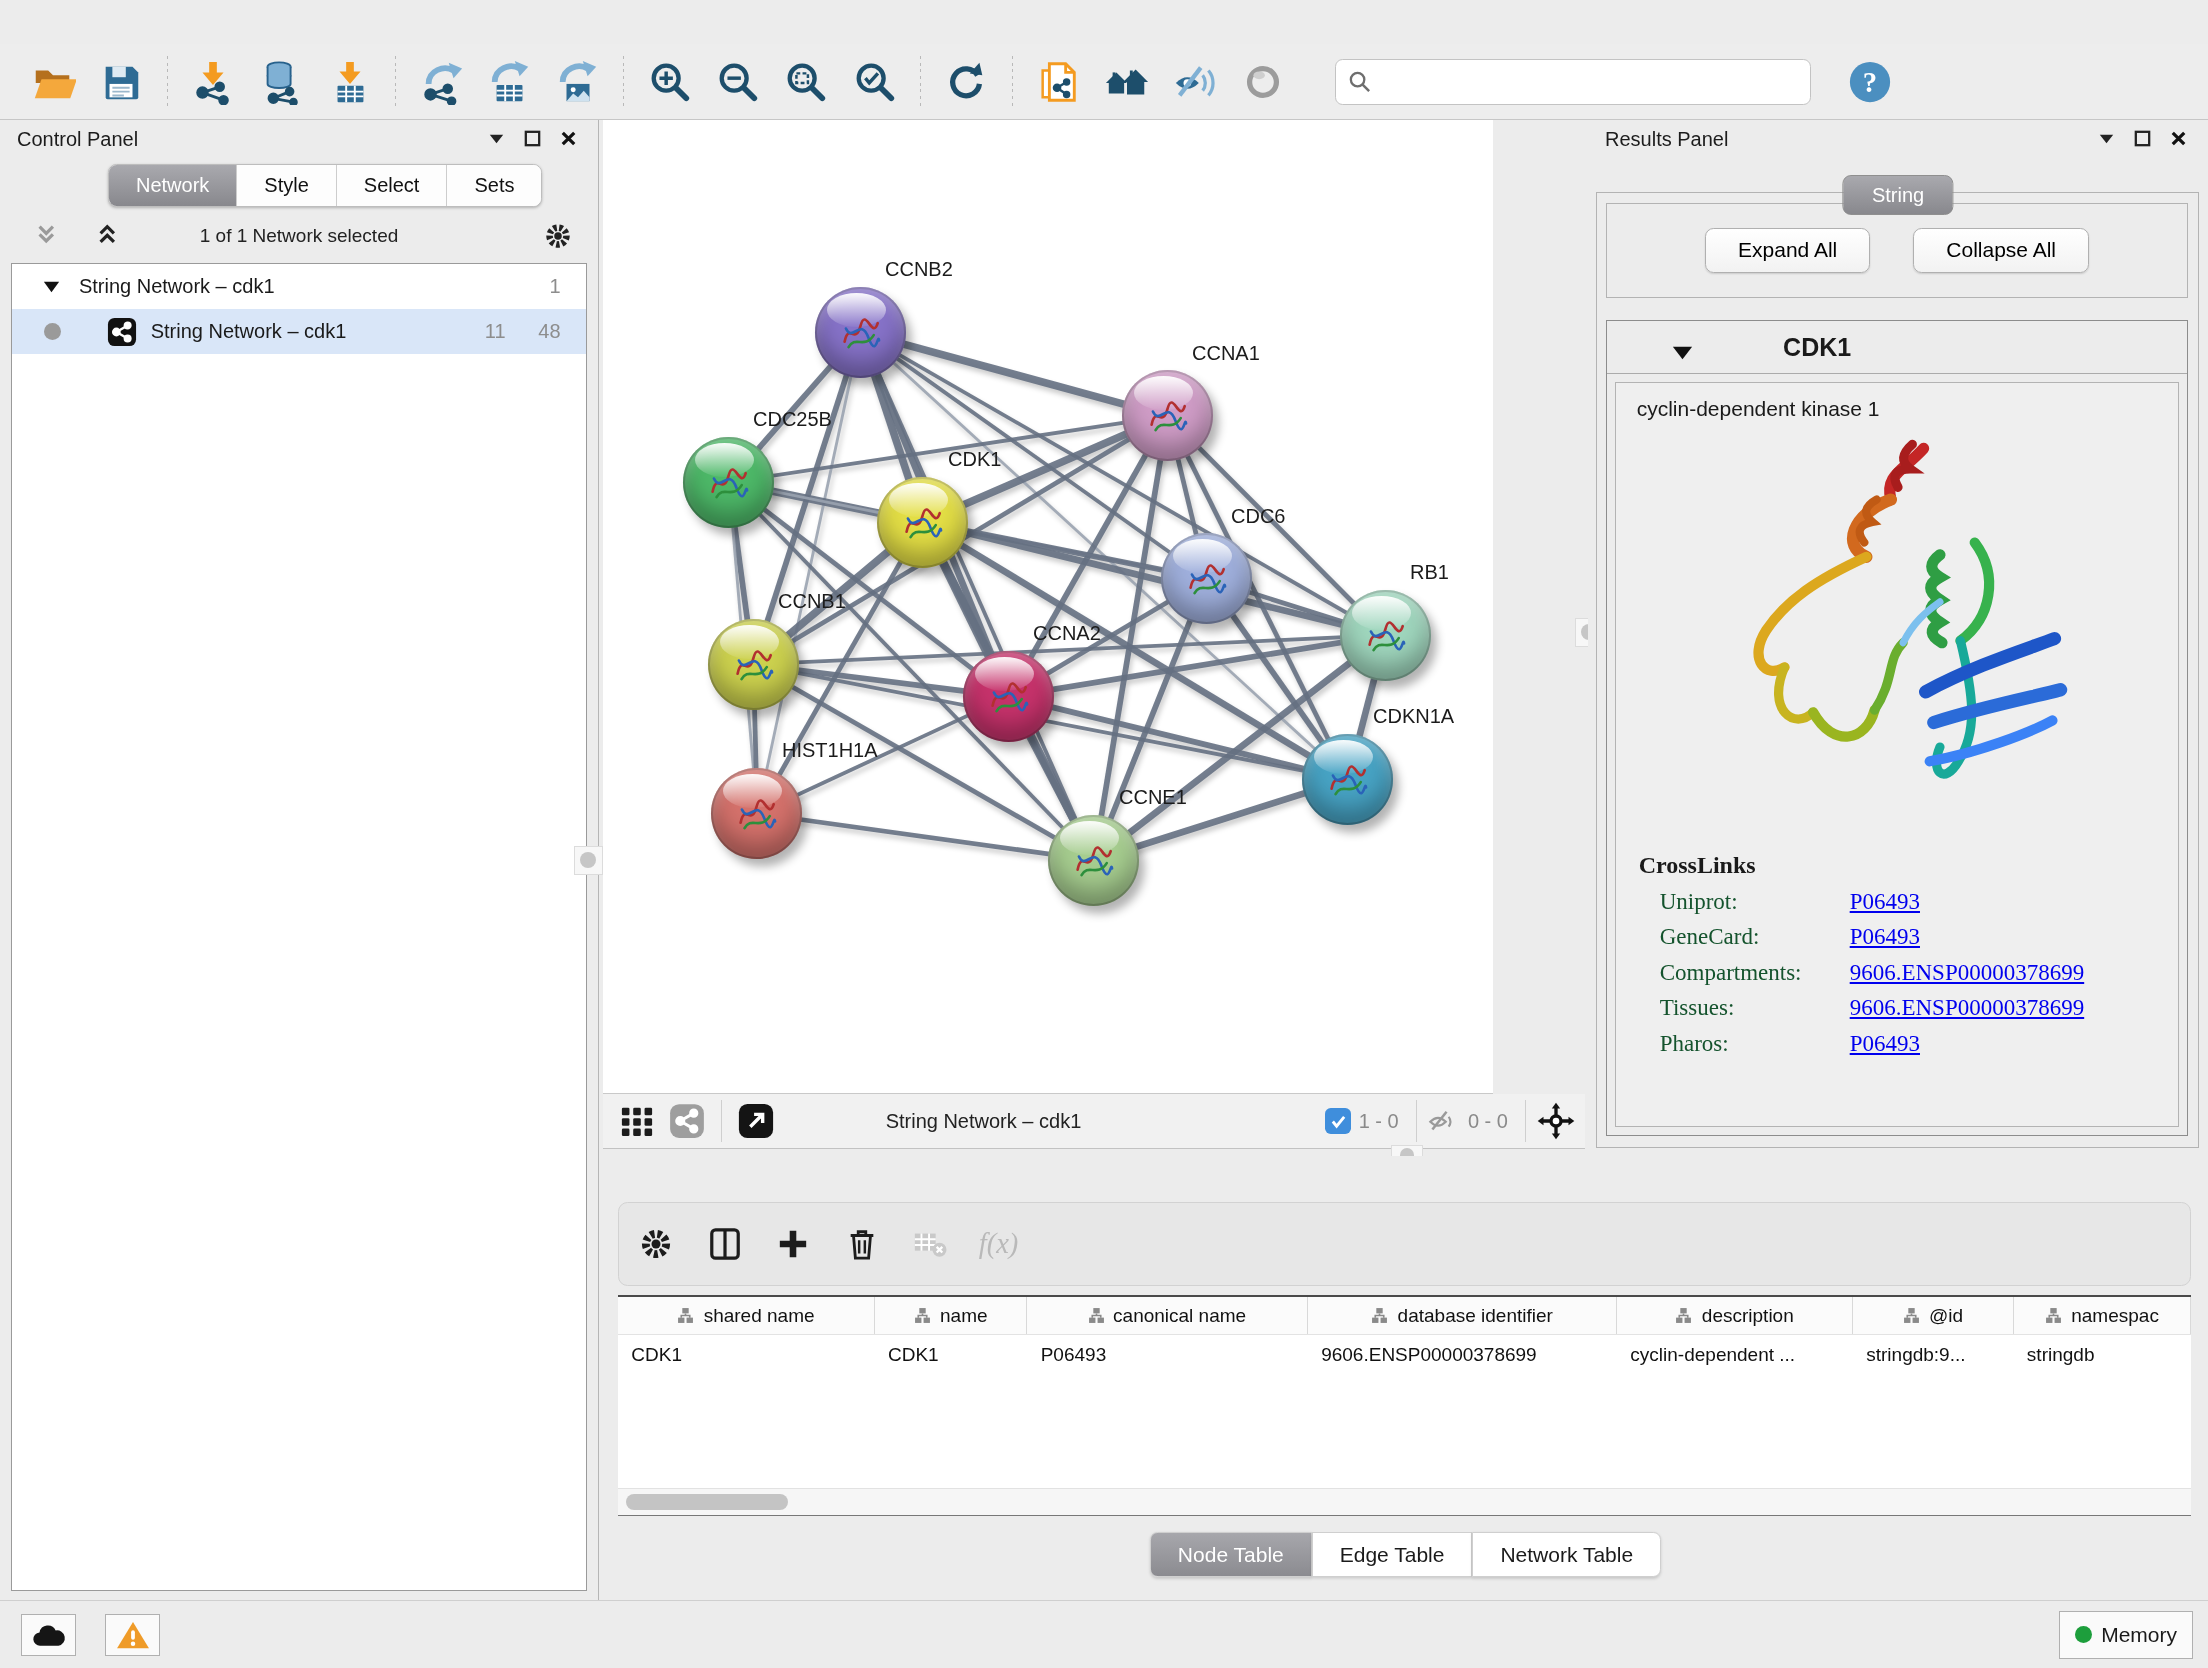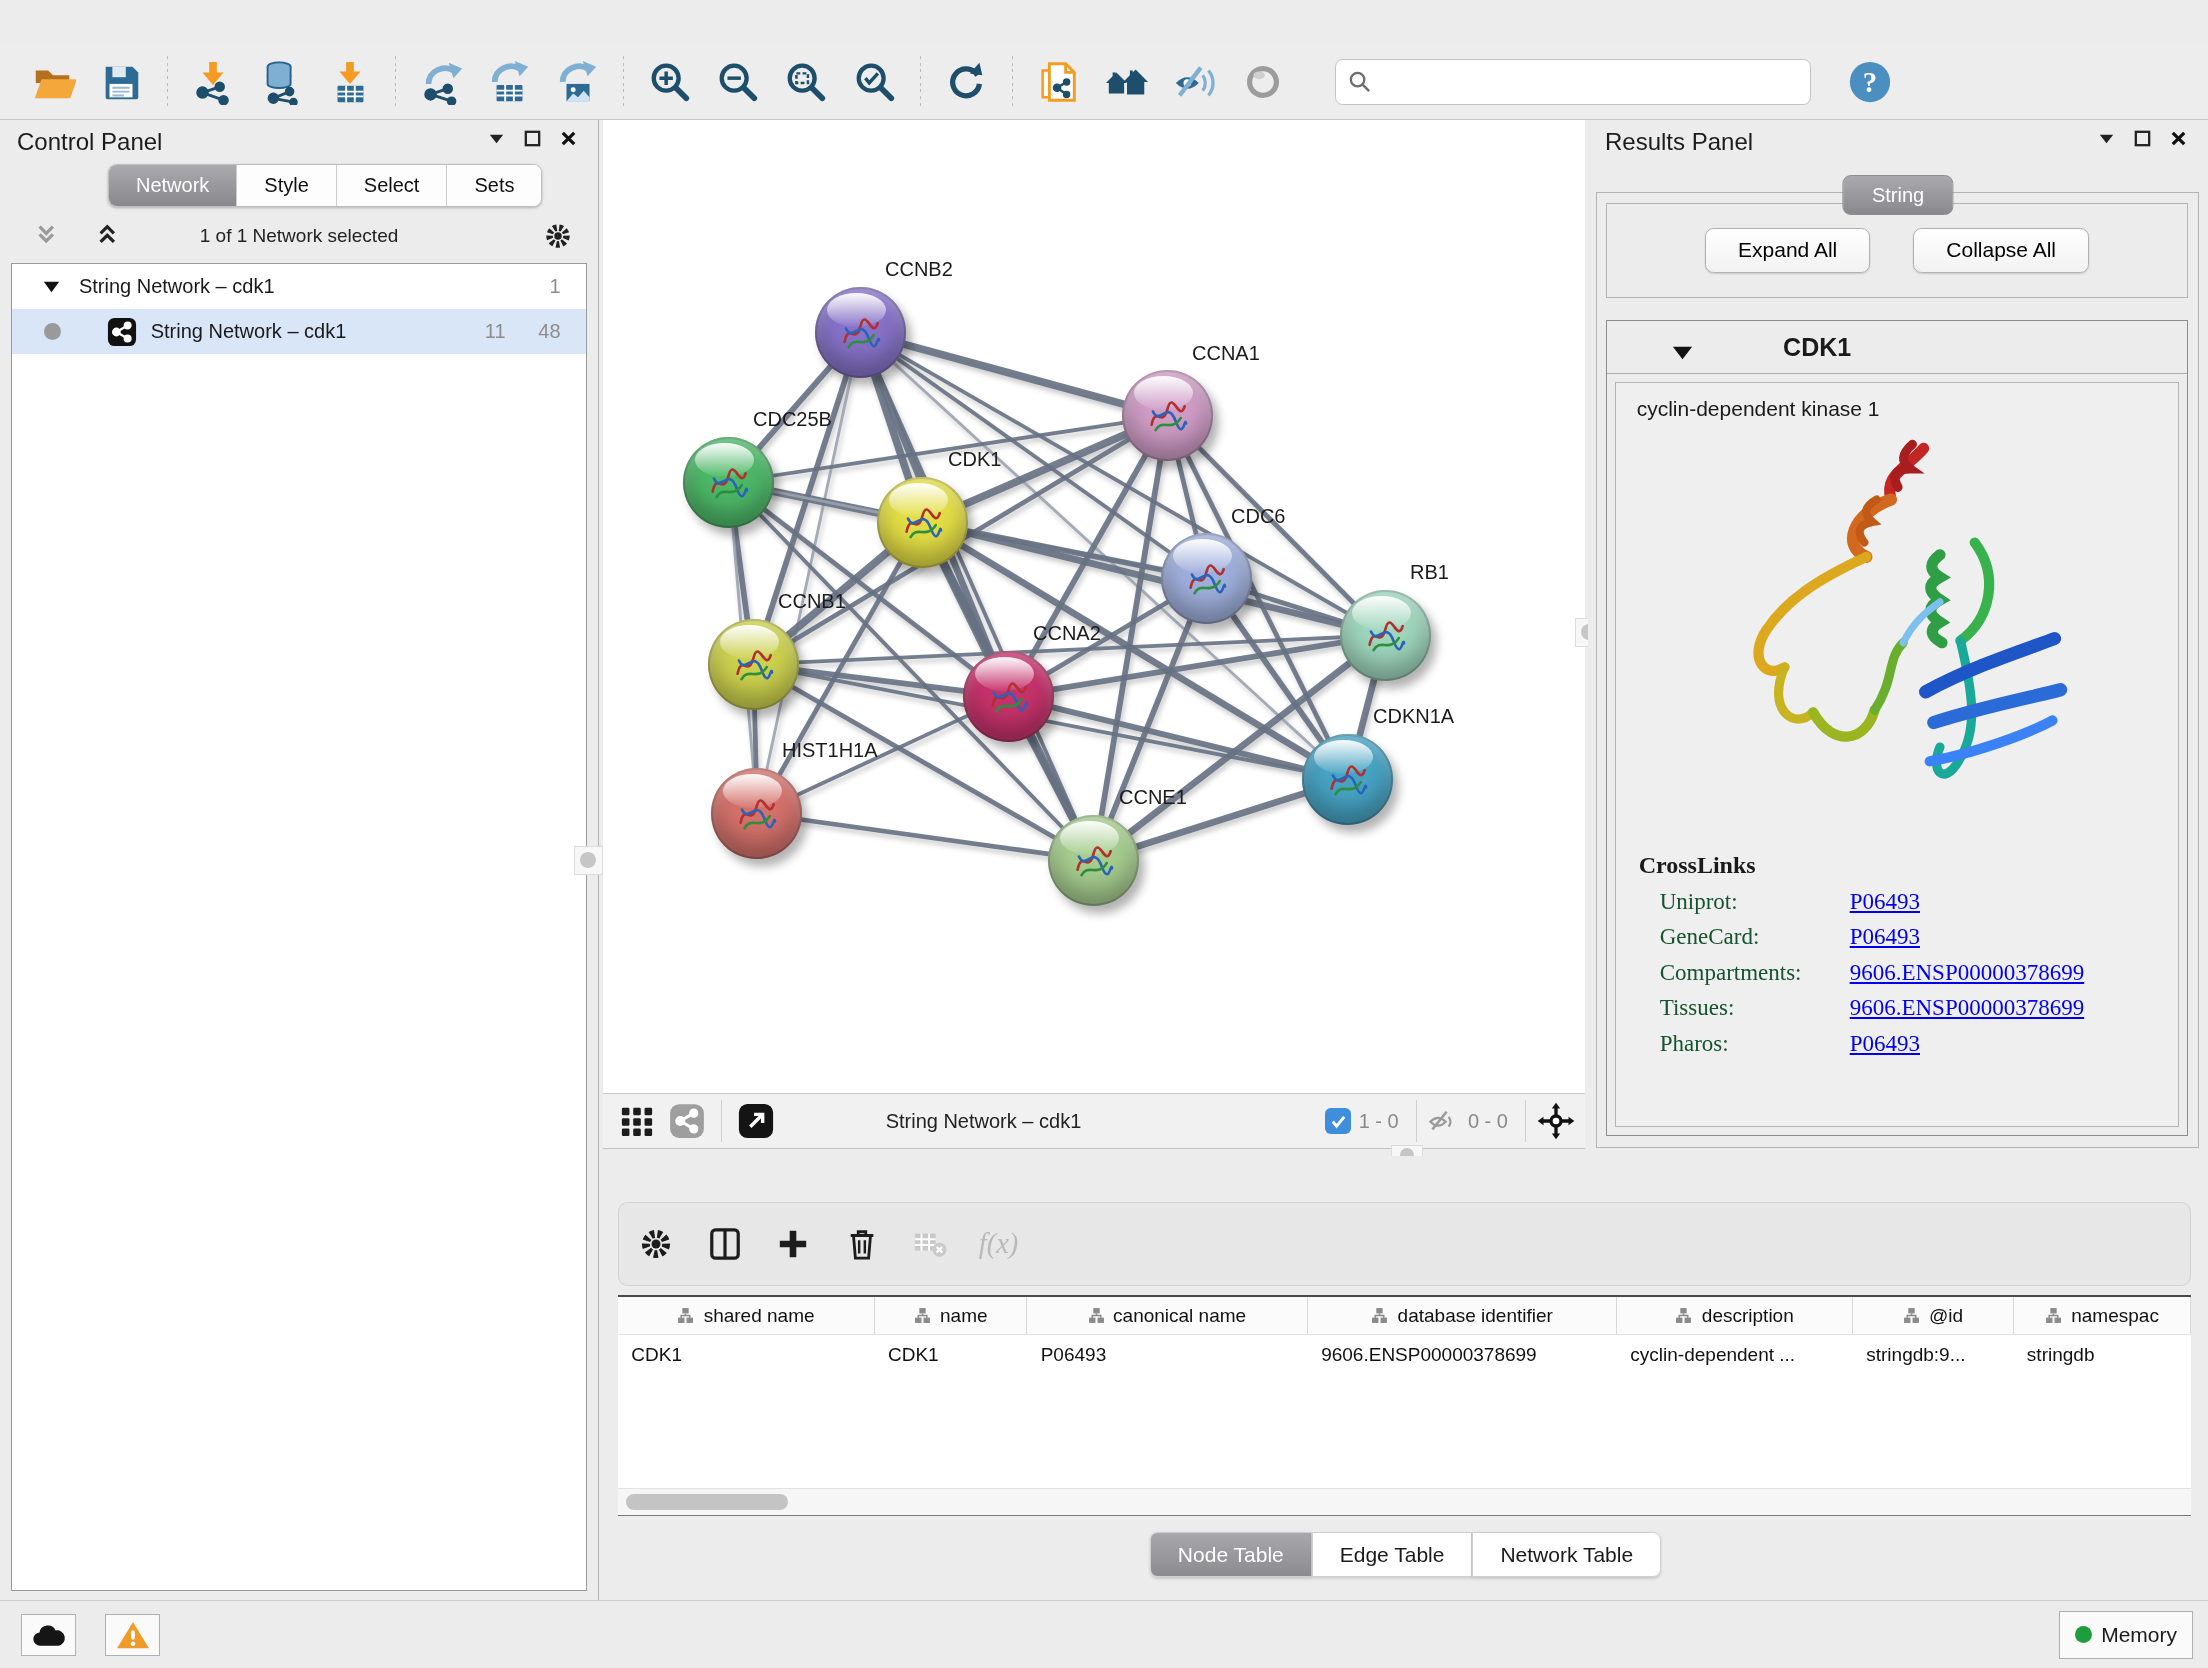--- a/index.html
+++ b/index.html
@@ -30,21 +30,21 @@
 
   
   .main{position:absolute;left:0;top:120px;width:2208px;height:1480px;}
   .statusbar{position:absolute;left:0;top:1600px;width:100%;height:68px;background:#ececec;
     border-top:1.9px solid #cfcfcf;}
 
   
   .control-panel{position:absolute;left:0;top:0;width:599px;height:1480px;background:#ececec;
     border-right:1px solid #b5b5b5;}
   .panel-head{position:relative;height:40px;}
-  .panel-title{position:absolute;left:17px;top:7.6px;font-size:24px;color:#1c1c1c;}
+  .panel-title{position:absolute;left:17px;top:7.6px;font-size:20px;color:#1c1c1c;}
   .panel-ctl{position:absolute;top:7.6px;display:flex;gap:17px;align-items:center;}
   .panel-ctl svg{width:21px;height:21px;}
   .seg-row{height:51px;display:flex;align-items:center;padding-left:108px;}
   .seg{display:inline-flex;border-radius:8.6px;overflow:hidden;border:1px solid #bdbdbd;
     box-shadow:0 1px 2.9px rgba(0,0,0,.25);background:#fdfdfd;}
   .seg-tab{padding:8.6px 27px;font-size:20px;color:#111;background:#fdfdfd;
     border-right:1px solid #cdcdcd;white-space:nowrap;}
   .seg-tab:last-child{border-right:none;}
   .seg-tab.selected{background:linear-gradient(#a9a9ae,#88888d);color:#fff;}
   .tree-toolbar{height:49px;position:relative;display:flex;align-items:center;}
@@ -52,21 +52,21 @@
   .chev{margin-left:32px;width:28.5px;height:28.5px;}
   .gearbtn{position:absolute;right:25px;top:9.5px;width:30px;height:30px;}
   .tree-box{position:absolute;left:11.4px;right:11.4px;top:143px;bottom:9.5px;background:#fff;
     border:1px solid #9a9a9a;}
   .tree-row{height:45px;display:flex;align-items:center;font-size:20px;position:relative;}
   .tree-row .count{position:absolute;color:#8d8d8d;}
   .row-sel{background:#d9e6f8;}
 
   
   .net-view{position:absolute;left:603px;top:0;width:982px;height:1036px;}
-  .net-canvas{position:absolute;left:0;top:0;width:982px;height:974px;background:#fff;
+  .net-canvas{position:absolute;left:0;top:0;width:890px;height:974px;background:#fff;
     border-bottom:1px solid #c9c9c9;overflow:hidden;}
   #edges-svg{position:absolute;left:0;top:0;filter:drop-shadow(2.9px 4.8px 2.9px rgba(0,0,0,.22));}
   .node{position:absolute;width:91px;height:91px;border-radius:50%;
     box-shadow:inset 0 -15px 23px rgba(0,0,0,.32),inset 0 7.6px 13.3px rgba(255,255,255,.30),
       inset 0 0 0 1.9px rgba(0,0,0,.18),5.7px 7.6px 9.5px rgba(0,0,0,.30);}
   .node .gloss{position:absolute;left:12.4px;top:5.7px;width:59px;height:34px;border-radius:50%;
     background:linear-gradient(rgba(255,255,255,.95),rgba(255,255,255,.05));}
   .node svg.squiggle{position:absolute;left:19px;top:19px;width:53px;height:53px;}
   .node-label{position:absolute;font-size:20px;color:#1b1b1b;white-space:nowrap;}
   .net-bar{position:absolute;left:0;top:974px;width:982px;height:55px;background:#f1f1f1;

